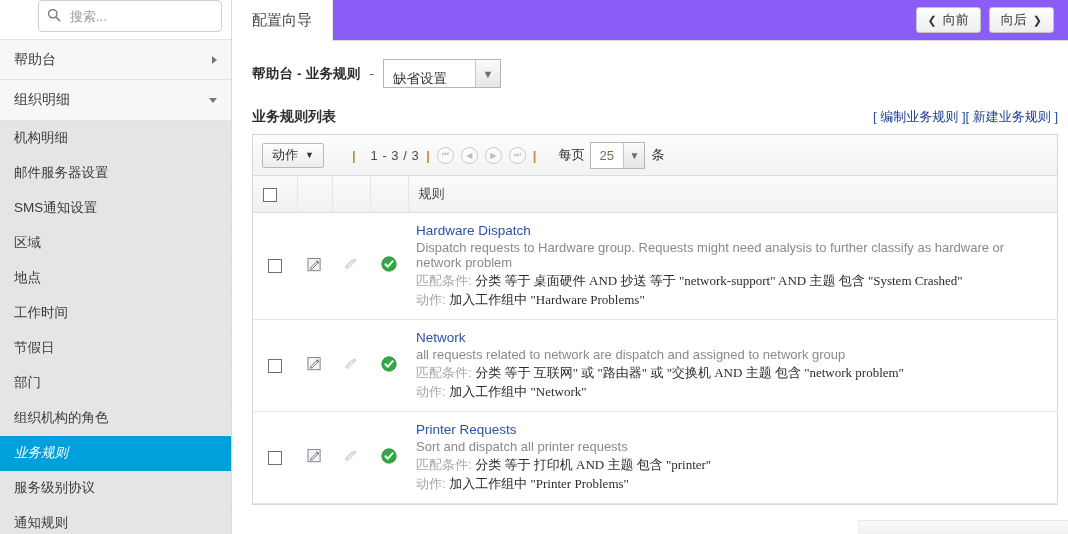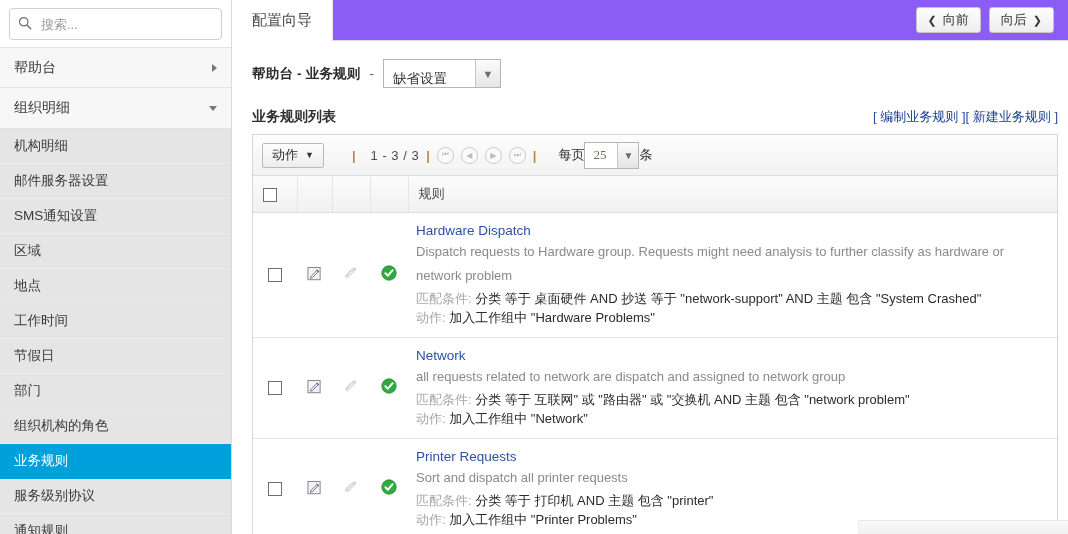--- a/index.html
+++ b/index.html
@@ -15,21 +15,21 @@
   #app { position: relative; width: 1068px; height: 534px; display: flex; }
 
   
   #sidebar {
     width: 232px; height: 534px;
     background: #ffffff;
     border-right: 1px solid #d9d9d9;
     flex: 0 0 232px;
     overflow: hidden;
   }
-  .search-wrap { padding: 8px 9px 7px 9px; background:#fff; }
+  .search-wrap { padding: 0 9px 7px 9px; background:#fff;margin-left:29px; }
   .search-box {
     display: flex; align-items: center;
     height: 32px;
     border: 1px solid #cfcfcf;
     border-radius: 4px;
     background: #fff;
     padding: 0 8px;
   }
   .search-box svg { flex: 0 0 auto; margin-right: 7px; }
   .search-input {
@@ -53,21 +53,21 @@
   .caret-down  { width:0;height:0;border-top:5px solid #777;border-left:4px solid transparent;border-right:4px solid transparent; }
 
   .nav-item {
     display: flex; align-items: center;
     height: 35px; padding: 0 14px;
     font-size: 13.5px; color: #3b3b3b;
     border-bottom: 1px solid #eaeaea;
     background: #e5e5e5;
     cursor: pointer;
   }
-  .nav-item.active { background: #00a0dd; color: #ffffff; border-bottom-color:#00a0dd; }
+  .nav-item.active { background: #00a0dd; color: #ffffff; border-bottom-color:#00a0dd;font-style:italic; }
 
   
   #main { flex: 1 1 auto; height: 534px; position: relative; background:#fff; overflow: hidden; }
 
   #topbar {
     height: 41px;
     background: #8b5cf6;
     border-bottom: 1px solid #d9d9d9;
     display: flex; align-items: center; justify-content: flex-end;
     padding: 0 14px 0 0;
@@ -147,21 +147,21 @@
   }
   .pager { display:flex; align-items:center; gap: 7px; margin-left: 18px; font-size: 13px; color:#4a4a4a;}
   .pipe { color:#c08a3e; font-weight:700; }
   .pg-range { color:#4a4a4a; letter-spacing:.5px;margin-left:8px; }
   .pg-btn {
     width: 17px; height: 17px; border-radius: 50%;
     border: 1px solid #c9c9c9; color:#bcbcbc;
     display:inline-flex; align-items:center; justify-content:center;
     font-size: 8px; background:#fafafa; cursor: default;
   }
-  .perpage { display:flex; align-items:center; margin-left: 12px; font-size:13px; color:#333;font-family:Liberation Serif, serif;}
+  .perpage { display:flex; align-items:center; gap:6px; margin-left: 12px; font-size:13px; color:#333;}
   .pp-sel-wrap { position:relative; display:inline-block; }
   .pp-sel {
     width: 55px; height: 27px; border:1px solid #b6b6b6; background:#fff;
     padding: 0 22px 0 8px; font-size: 13px; color:#7a6a55;
     display:flex; align-items:center;
   }
   .pp-arrow {
     position:absolute; right:1px; top:1px; bottom:1px; width:21px;
     background: linear-gradient(#fbfbfb,#e4e4e4); border-left:1px solid #c6c6c6;
     display:flex; align-items:center; justify-content:center;
@@ -185,24 +185,24 @@
   .c-chk { width: 44px; text-align:center; }
   .c-ic  { width: 35px; text-align:center; }
   .c-ic2 { width: 38px; text-align:center; }
   .c-ic3 { width: 38px; text-align:center; }
 
   .cb {
     width: 14px; height: 14px; border: 1px solid #6f6f6f; background: #fff;
     display: inline-block; vertical-align: middle; cursor:pointer;
   }
   .rule-name { color:#2b52a3; font-size: 13.5px; margin-bottom: 2px; cursor:pointer; }
-  .rule-desc { color:#8a8a8a; font-size: 13px; line-height: 24px; margin-bottom:1px; }
+  .rule-desc { color:#8a8a8a; font-size: 13px; line-height: 15px; margin-bottom:1px; }
   .rule-line { font-size: 13px; line-height: 19px; }
   .lbl { color: #a8a8a8; }
-  .val { color: #2b2b2b; }
+  .val { color: #2b2b2b; font-family: Liberation Serif, serif; }
   .cell-rule { padding-left: 12px; }
 
   .scrollhint {
     position:absolute; right:0; bottom:0; width: 210px; height: 14px;
     background: linear-gradient(#fafafa,#f0f0f0);
     border-top: 1px solid #e8e8e8; border-left: 1px solid #eee;
   }
 </style>
 </head>
 <body>

